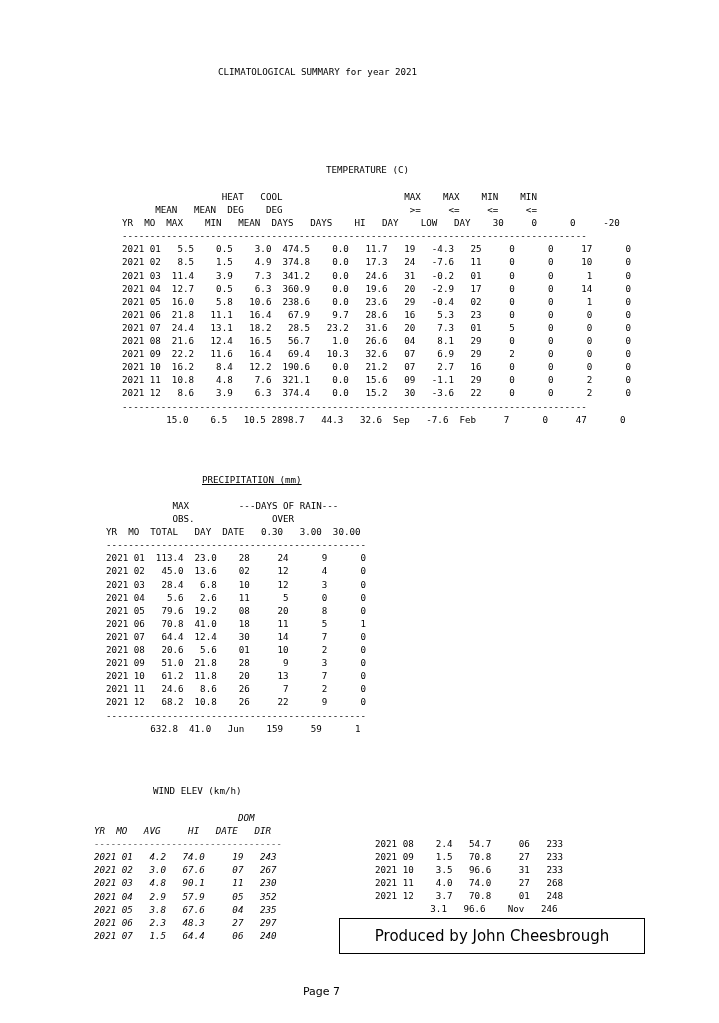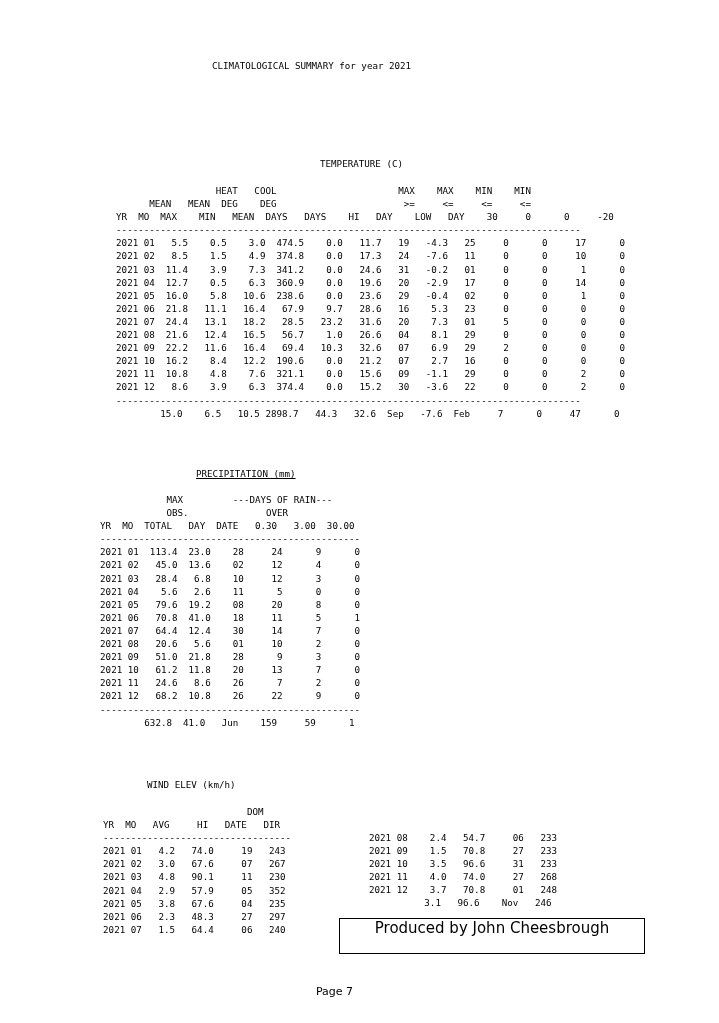--- a/index.html
+++ b/index.html
@@ -17,21 +17,21 @@
   .page {
     position: relative;
     width: 719px;
     height: 1023px;
     overflow: hidden;
   }
   pre.mono {
     font-family: "DejaVu Sans Mono", monospace;
     font-size: 9.2px;
     line-height: 13.1px;
-    margin: 6px;
+    margin: 12px;
     white-space: pre;
     letter-spacing: 0px;
   }
   .title {
     position: absolute;
     left: 206px;
     top: 53px;
   }
   .header-block {
     position: absolute;
@@ -59,47 +59,48 @@
     left: 83px;
     top: 487px;
   }
   .wind-title {
     position: absolute;
     left: 141px;
     top: 772px;
   }
   .wind-table-left {
     position: absolute;
-    left: 86px;
+    left: 71px;
     top: 799px;
+    font-style: italic;
   }
   .wind-table-right {
     position: absolute;
     left: 363px;
     top: 825px;
   }
   .credit-box {
     position: absolute;
     left: 339px;
     top: 918px;
     width: 306px;
     height: 36px;
     border: 1.5px solid #000000;
     box-sizing: border-box;
     display: flex;
-    align-items: flex-start;
+    align-items: center;
     justify-content: center;
   }
   .credit-box span {
     font-family: "DejaVu Sans", sans-serif;
     font-size: 15px;
   }
   .page-number {
     position: absolute;
-    left: 16px;
+    left: 3px;
     top: 985px;
     width: 637px;
     text-align: center;
     font-family: "DejaVu Sans", sans-serif;
     font-size: 11px;
   }
 </style>
 </head>
 <body>
 

